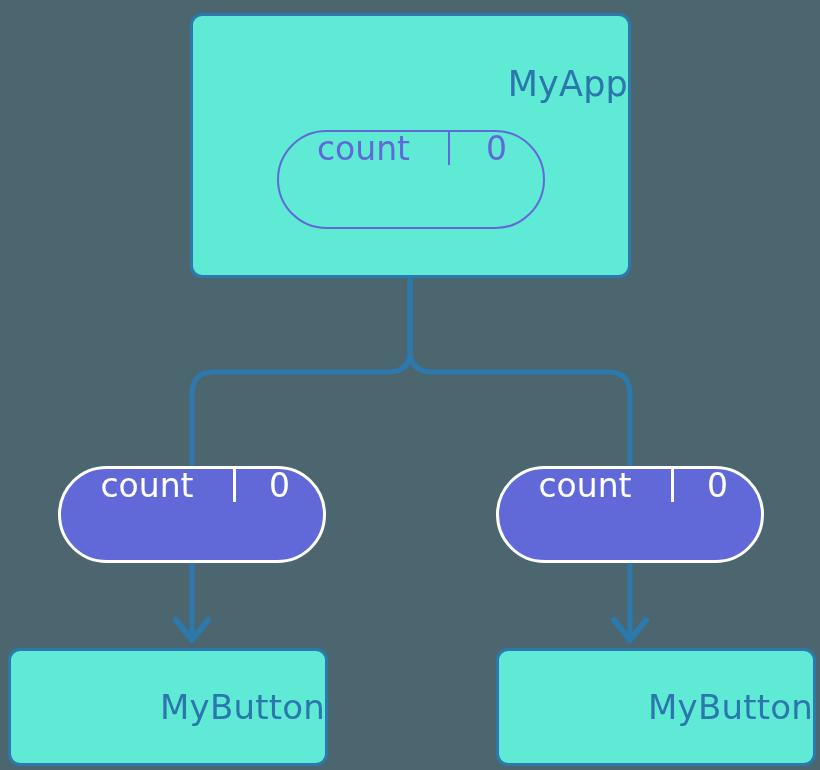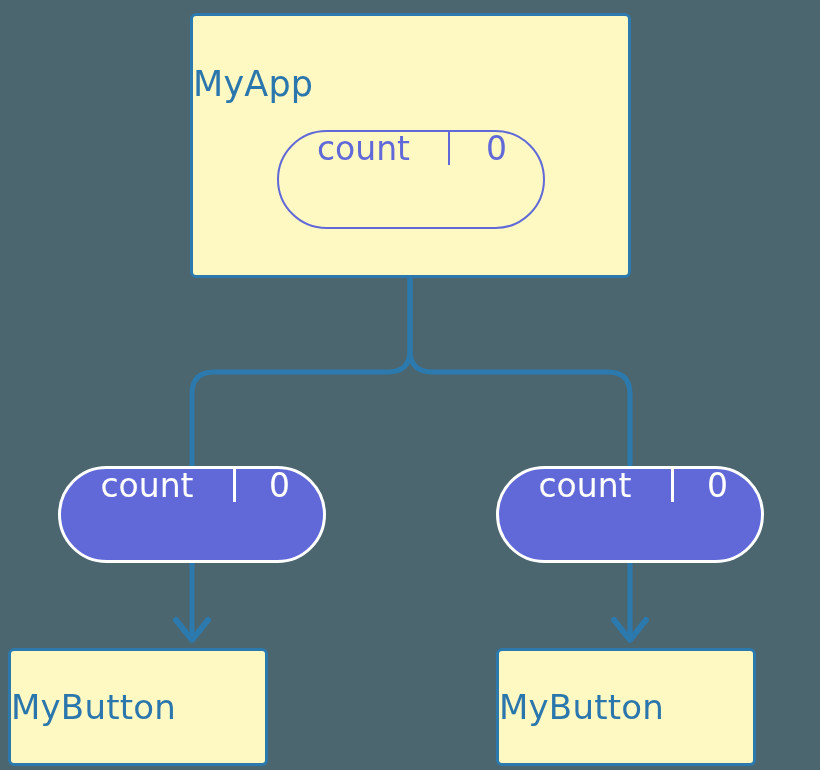--- a/index.html
+++ b/index.html
@@ -26,27 +26,27 @@
     position: absolute;
     left: 0; top: 0;
     width: 820px;
     height: 770px;
     pointer-events: none;
   }
 
   
   .comp-box {
     position: absolute;
-    background: #fef9c3;
+    background: #5eead4;
     border: 3px solid #2c79ae;
-    border-radius: 6px;
+    border-radius: 12px;
     box-sizing: border-box;
     display: flex;
     flex-direction: column;
-    align-items: flex-start;
+    align-items: flex-end;
   }
   .comp-title {
     color: #2b77ad;
     font-size: 35px;
     font-weight: 400;
     letter-spacing: 0.2px;
     white-space: nowrap;
   }
 
   
@@ -56,21 +56,21 @@
     width: 441px;
     height: 265px;
     justify-content: flex-start;
   }
   #app-box .comp-title {
     margin-top: 48px;
   }
 
   
   .leaf-box {
-    width: 260px;
+    width: 320px;
     height: 118px;
     justify-content: center;
   }
   #btn-box-left  { left: 8px;   top: 648px; }
   #btn-box-right { left: 496px; top: 648px; }
   .leaf-box .comp-title { font-size: 34px; }
 
   
   .pill {
     position: absolute;

